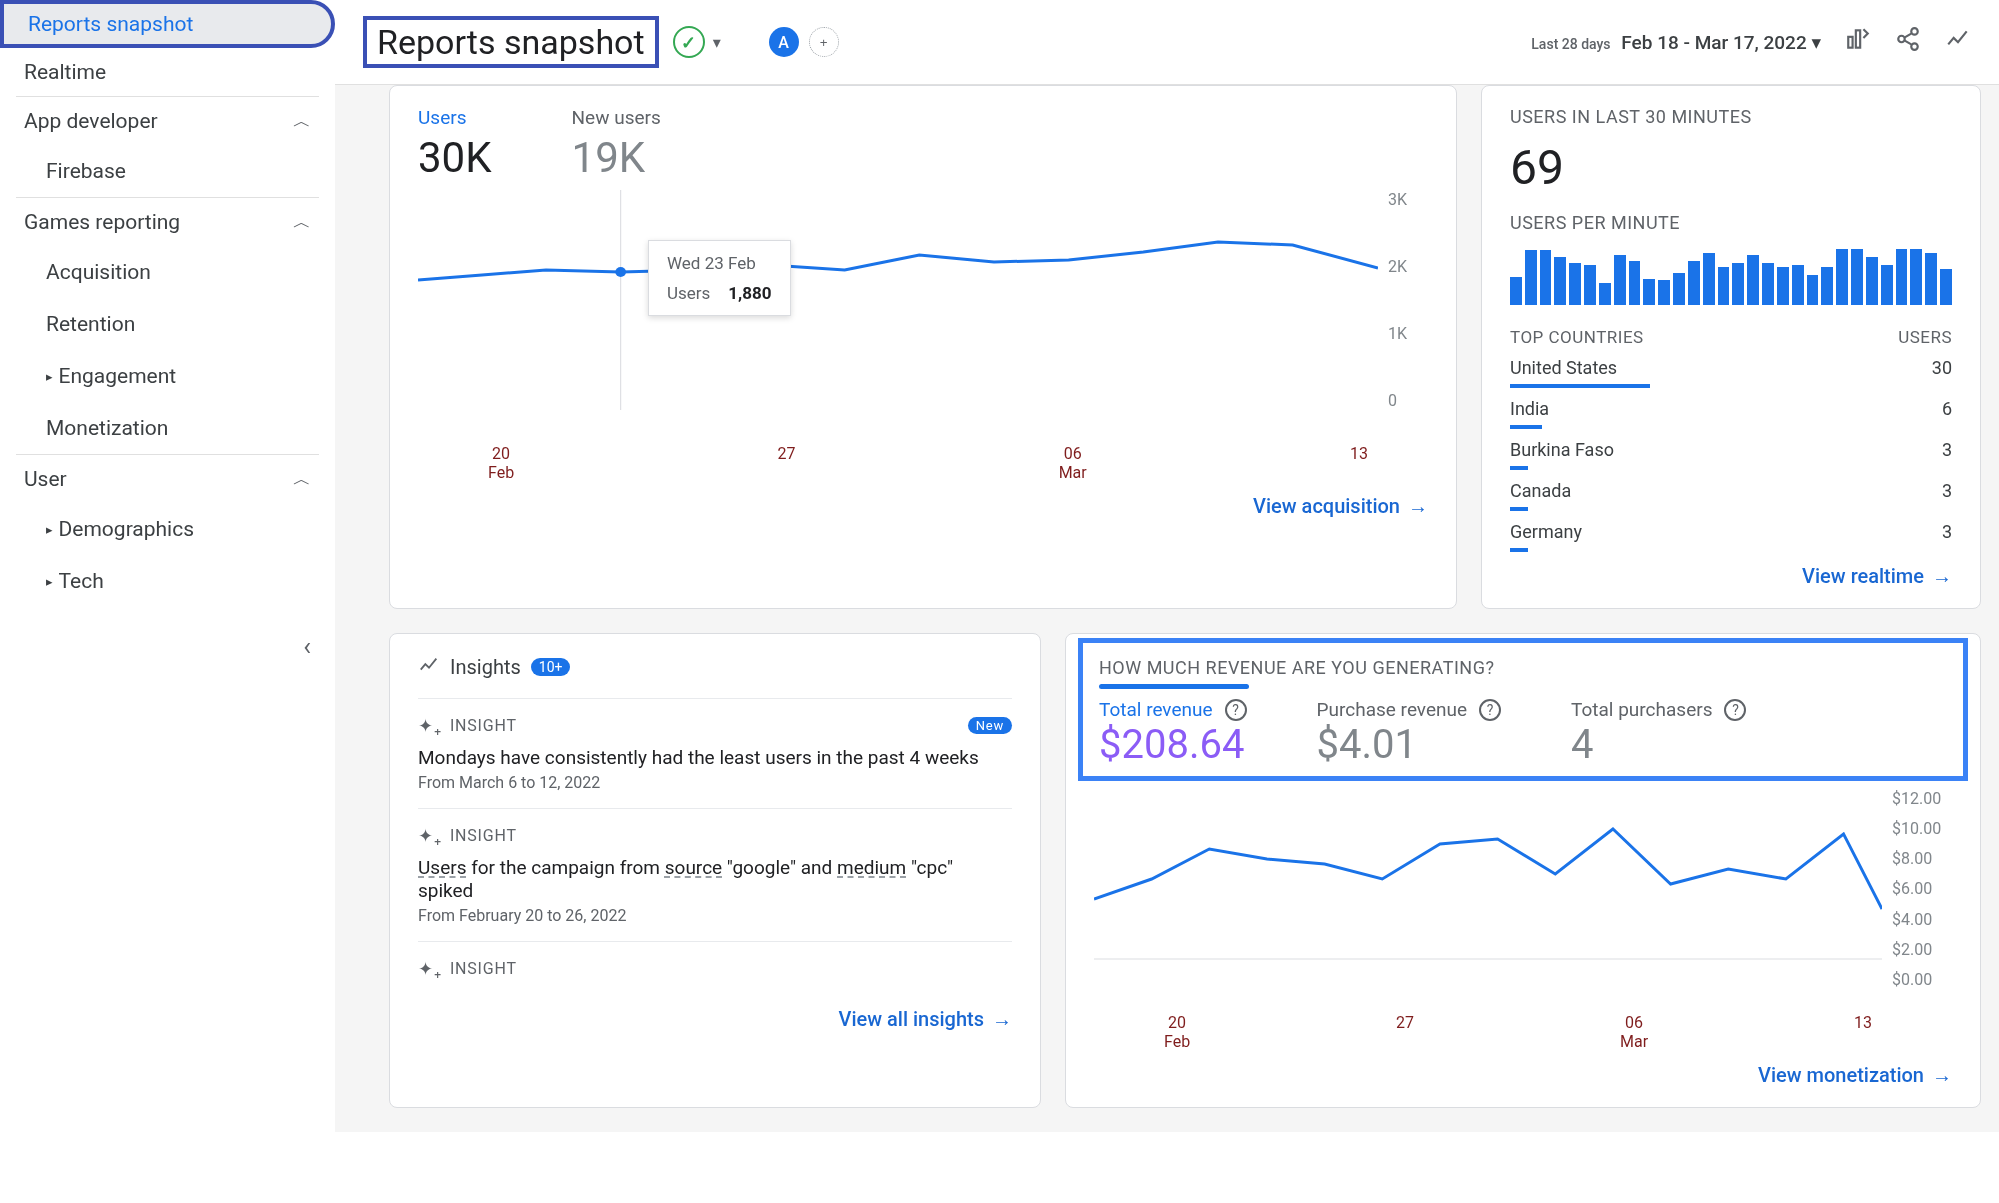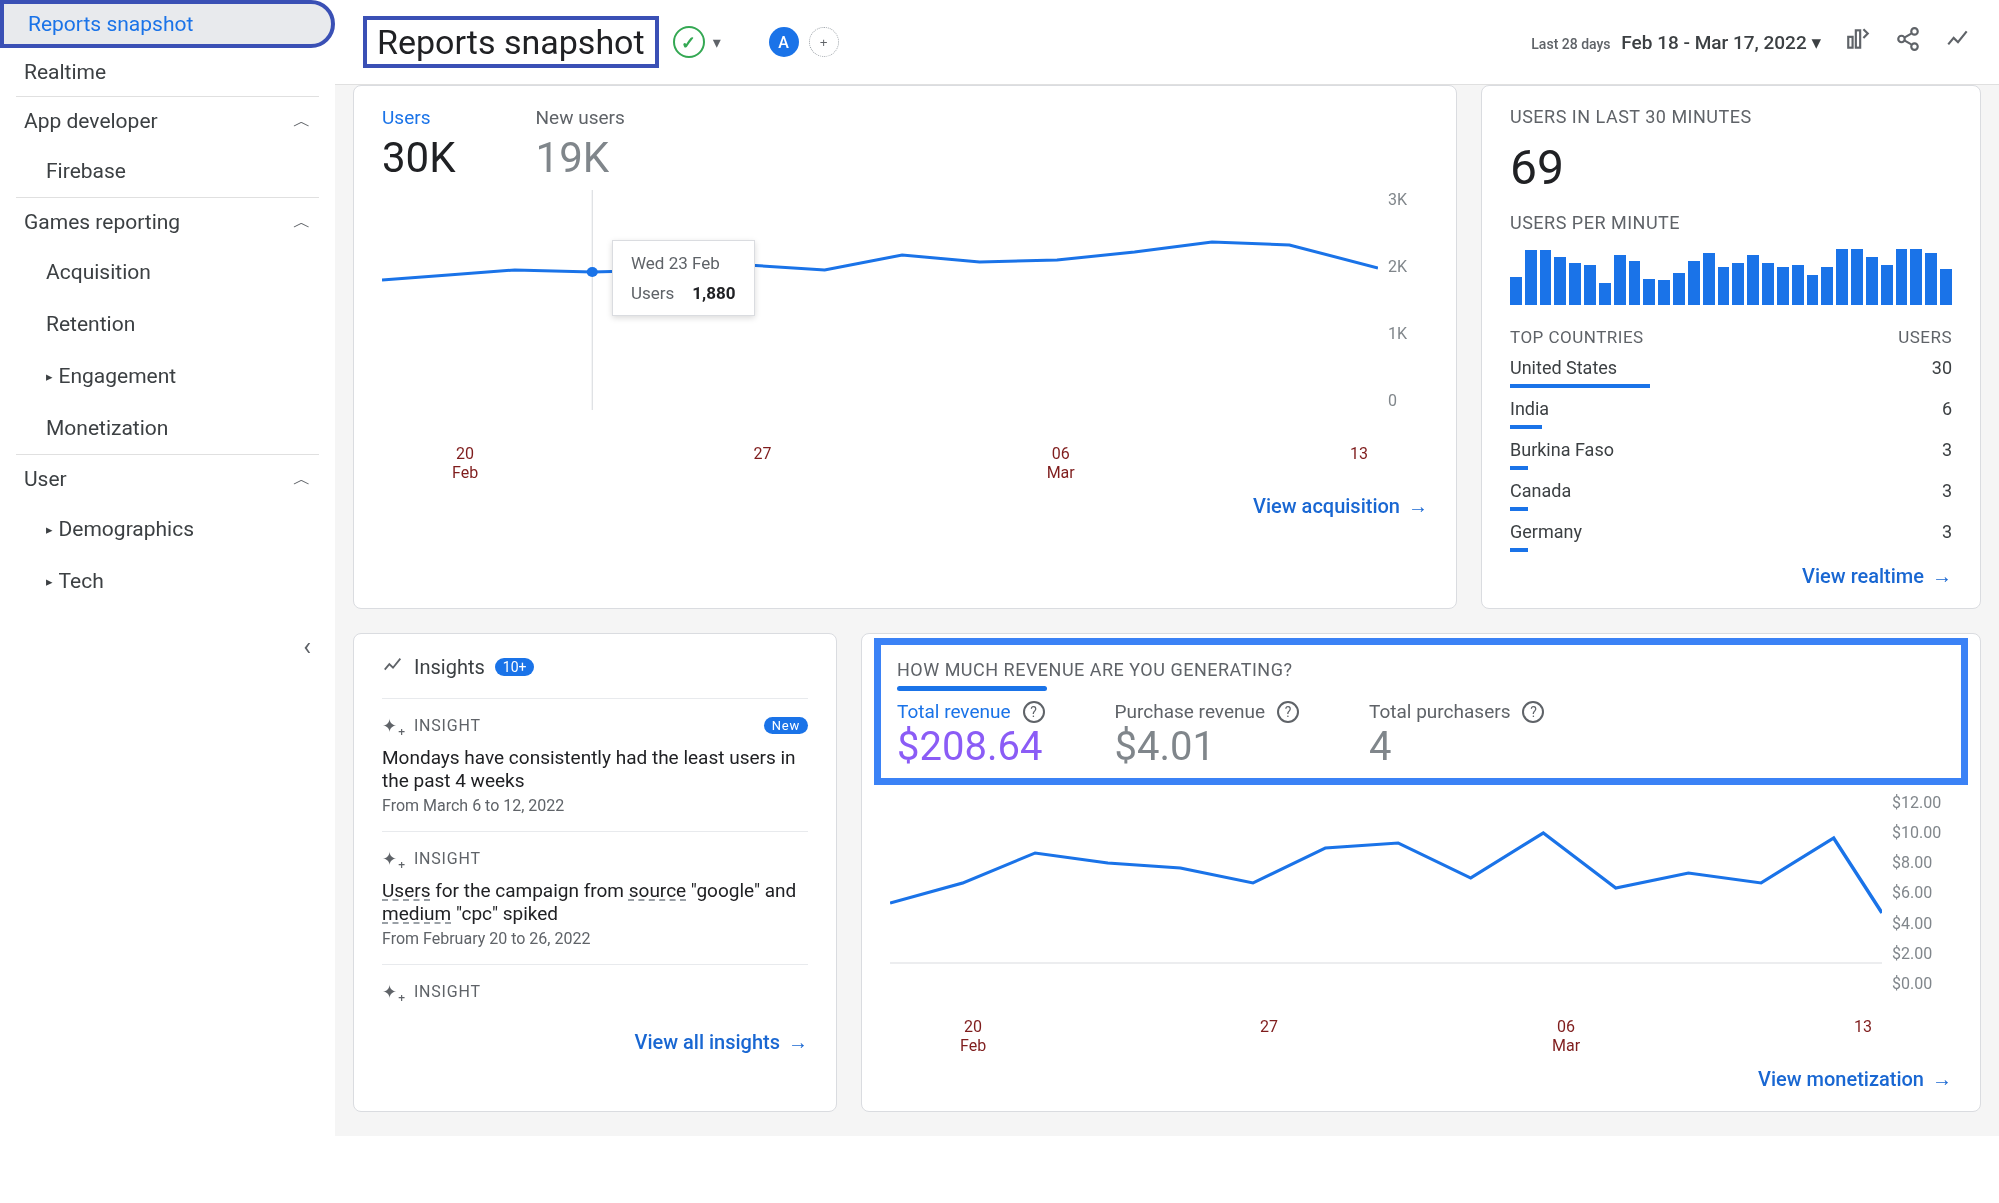--- a/index.html
+++ b/index.html
@@ -16,21 +16,21 @@
 .page-title { font-size: 34px; font-weight: 400; color: #202124; border: 4px solid #3a50b5; padding: 2px 10px; }
 .status-ok { width: 32px; height: 32px; border: 2px solid #34a853; border-radius: 50%; color: #34a853; display: inline-flex; align-items: center; justify-content: center; margin-left: 14px; font-weight: bold; font-size: 18px; }
 .status-drop { font-size: 16px; color: #5f6368; margin-left: 4px; padding: 4px; }
 .badge-a { width: 30px; height: 30px; background: #1a73e8; color: #fff; border-radius: 50%; display: inline-flex; align-items: center; justify-content: center; font-size: 16px; font-weight: 500; margin-left: 44px; }
 .add-btn { width: 30px; height: 30px; border: 1px dotted #9aa0a6; color: #5f6368; border-radius: 50%; display: inline-flex; align-items: center; justify-content: center; margin-left: 10px; background:#fff; cursor:pointer;}
 .header-right { margin-left: auto; display: flex; align-items: center; gap: 24px; }
 .date-picker { color: #3c4043; font-size: 19px; font-weight: 500; cursor:pointer; }
 .date-picker .small { font-size: 14px; color: #5f6368; margin-right: 6px; }
 .icon-btn { color: #5f6368; cursor:pointer; font-size: 26px; }
 .content { padding: 0 18px 24px; display: flex; flex-direction: column; gap: 24px; }
-.row { display: flex; gap: 24px; }
+.row { display: flex; gap: 24px; margin-left: 36px; }
 .card { background: #fff; border: 1px solid #dadce0; border-radius: 8px; padding: 20px 28px; position: relative; }
 .card.users { flex: 1; }
 .card.realtime { width: 500px; }
 .metrics { display: flex; gap: 80px; margin-bottom: 8px; }
 .metric-label { font-size: 19px; color: #5f6368; margin-bottom: 4px; }
 .metric-label.active { color: #1a73e8; }
 .metric-val { font-size: 42px; color: #202124; }
 .metric-val.inactive { color: #80868b; }
 .chartbox { height: 250px; position: relative; }
 .y-axis { position: absolute; right: 0; top: 0; width: 40px; display: flex; flex-direction: column; justify-content: space-between; height: 220px; color: #80868b; font-size: 16px; text-align: left; }
@@ -39,31 +39,31 @@
 .tooltip { position: absolute; left: 230px; top: 50px; background: #fff; border: 1px solid #dadce0; box-shadow: 0 2px 6px rgba(0,0,0,.15); padding: 12px 18px; font-size: 17px; color: #5f6368; }
 .tooltip .val { color: #202124; font-weight: 700; margin-left: 18px;}
 .viewlink { color: #1967d2; font-weight: 500; font-size: 20px; text-align: right; padding: 12px 0 0; cursor:pointer; display:flex; justify-content:flex-end; align-items:center; gap:8px;}
 .section-h { font-size: 18px; color: #5f6368; letter-spacing: .5px; text-transform: uppercase; margin-bottom: 12px; }
 .big-num { font-size: 48px; color: #202124; }
 .sparkbars { display: flex; align-items: flex-end; gap: 3px; height: 60px; margin: 6px 0 16px; }
 .sparkbars div { background: #1a73e8; width: 13px; }
 .tbl-head { display: flex; justify-content: space-between; font-size: 17px; color: #5f6368; letter-spacing: .5px; border-bottom: 0; padding-top: 6px; text-transform: uppercase;}
 .country-row { display: flex; justify-content: space-between; padding: 10px 0 2px; font-size: 18px; color: #3c4043; }
 .country-bar { height: 4px; background: #1a73e8; margin-top: 4px; }
-.insights-card { width: 484px; }
+.insights-card { width: 652px; }
 .insights-head { display:flex; align-items:center; gap:10px; font-size: 20px; color: #3c4043; padding-bottom: 18px;}
 .badge-10 { background:#1a73e8; color:#fff; border-radius: 10px; padding:1px 8px; font-size:14px;}
 .insight { border-top: 1px solid #e8eaed; padding: 16px 0; }
 .insight-lbl { font-size: 16px; letter-spacing: .8px; color: #5f6368; display:flex; align-items:center; gap:8px;}
 .sparkle { color:#5f6368; font-size: 18px;}
 .badge-new { background:#1a73e8; color:#fff; border-radius:10px; padding:1px 8px; font-size:13px; margin-left:auto;}
 .insight-title { font-size: 19px; color: #202124; margin: 10px 0 4px; }
 .insight-date { font-size: 16px; color: #5f6368; }
 .rev-card { flex:1; }
-.rev-highlight { border: 7px solid #3b82f6; padding: 14px 16px 8px; margin: -16px -16px 8px; }
+.rev-highlight { border: 5px solid #3b82f6; padding: 14px 16px 8px; margin: -16px -16px 8px; }
 .rev-head { font-size: 18px; color: #5f6368; letter-spacing: .5px; margin-bottom: 20px; }
 .rev-metrics { display:flex; gap: 70px; }
 .rev-metric-label { font-size: 19px; color: #5f6368; display:flex; align-items:center; gap:12px; }
 .rev-metric-label.active { color: #1a73e8; }
 .rev-metric-label.active::before{ content:''; display:block; height:5px; width:150px; background:#1a73e8; border-radius:3px; position:absolute; top:-14px;}
 .rev-metric {position:relative;}
 .rev-val { font-size: 40px; color: #8b5cf6;}
 .rev-val.inactive { color:#80868b;}
 .help-ic { display:inline-flex; width:22px; height:22px; border:2px solid #5f6368; border-radius:50%; align-items:center; justify-content:center; font-size:14px; color:#5f6368; }
 .collapse-btn { padding: 24px; font-size: 26px; color: #5f6368; cursor:pointer; text-align:right;}

